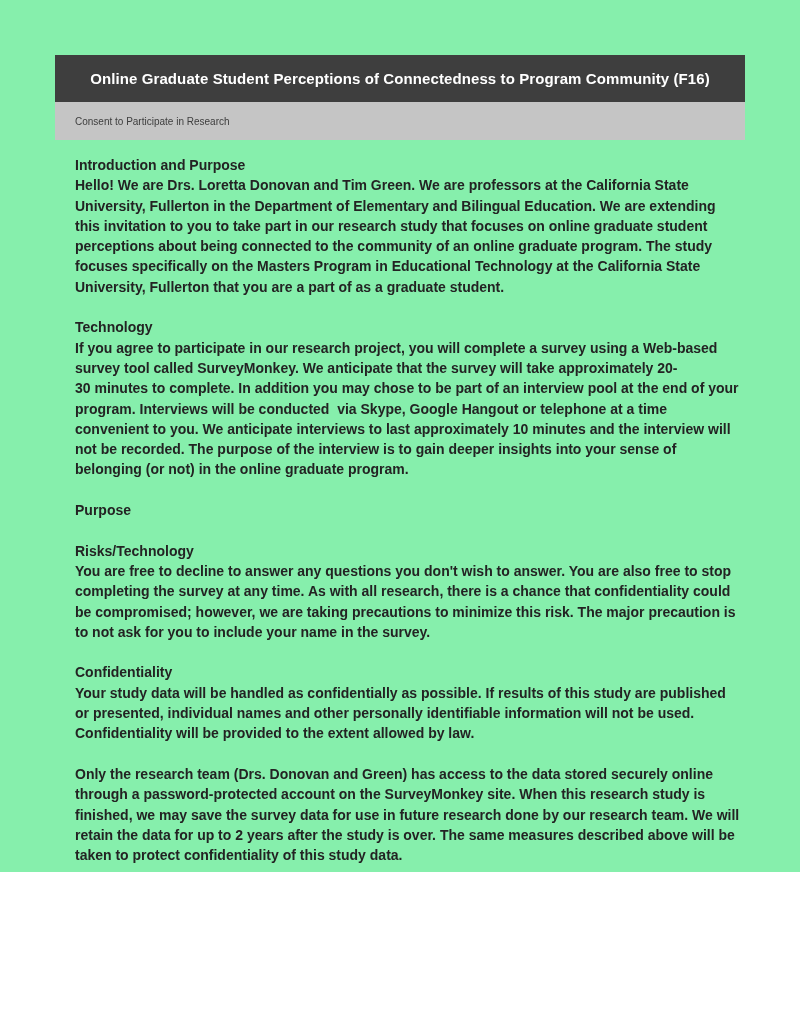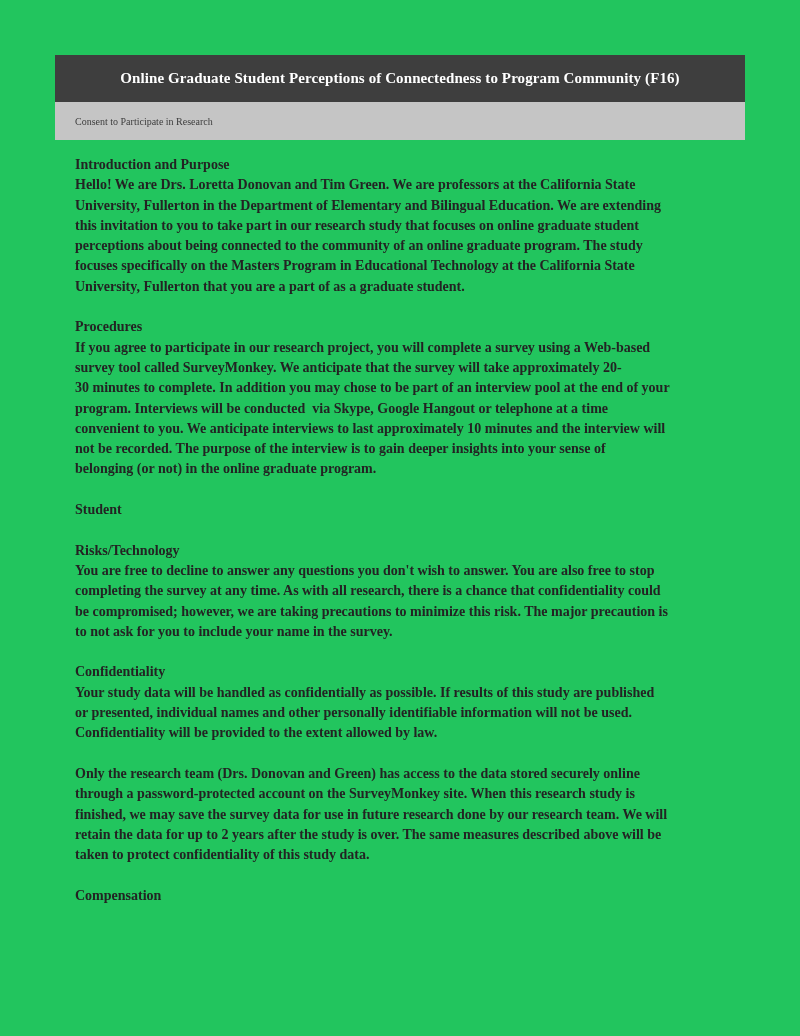--- a/index.html
+++ b/index.html
@@ -3,23 +3,23 @@
 <meta charset="utf-8">
 <style>
   html, body {
     margin: 0;
     padding: 0;
     background: #ffffff;
   }
   .page {
     position: relative;
     width: 800px;
-    height: 1036px;
-    background: #22c55e;
-    font-family: Liberation Serif, serif;
+    height: 872px;
+    background: #86efac;
+    font-family: Liberation Sans, sans-serif;
     overflow: hidden;
   }
   .content {
     width: 690px;
     margin: 0 auto;
     padding-top: 55px;
   }
   .title-bar {
     height: 47px;
     background: #3e3e3e;
@@ -84,32 +84,32 @@
         <div class="heading">Introduction and Purpose</div>
         <div class="body">Hello! We are Drs. Loretta Donovan and Tim Green. We are professors at the California State
 University, Fullerton in the Department of Elementary and Bilingual Education. We are extending
 this invitation to you to take part in our research study that focuses on online graduate student
 perceptions about being connected to the community of an online graduate program. The study
 focuses specifically on the Masters Program in Educational Technology at the California State
 University, Fullerton that you are a part of as a graduate student.</div>
       </section>
 
       <section class="section">
-        <div class="heading">Procedures</div>
+        <div class="heading">Technology</div>
         <div class="body">If you agree to participate in our research project, you will complete a survey using a Web-based
 survey tool called SurveyMonkey. We anticipate that the survey will take approximately 20-
 30 minutes to complete. In addition you may chose to be part of an interview pool at the end of your
 program. Interviews will be conducted  via Skype, Google Hangout or telephone at a time
 convenient to you. We anticipate interviews to last approximately 10 minutes and the interview will
 not be recorded. The purpose of the interview is to gain deeper insights into your sense of
 belonging (or not) in the online graduate program.</div>
       </section>
 
       <section class="section">
-        <div class="heading">Student</div>
+        <div class="heading">Purpose</div>
       </section>
 
       <section class="section">
         <div class="heading">Risks/Technology</div>
         <div class="body">You are free to decline to answer any questions you don't wish to answer. You are also free to stop
 completing the survey at any time. As with all research, there is a chance that confidentiality could
 be compromised; however, we are taking precautions to minimize this risk. The major precaution is
 to not ask for you to include your name in the survey.</div>
       </section>
 

